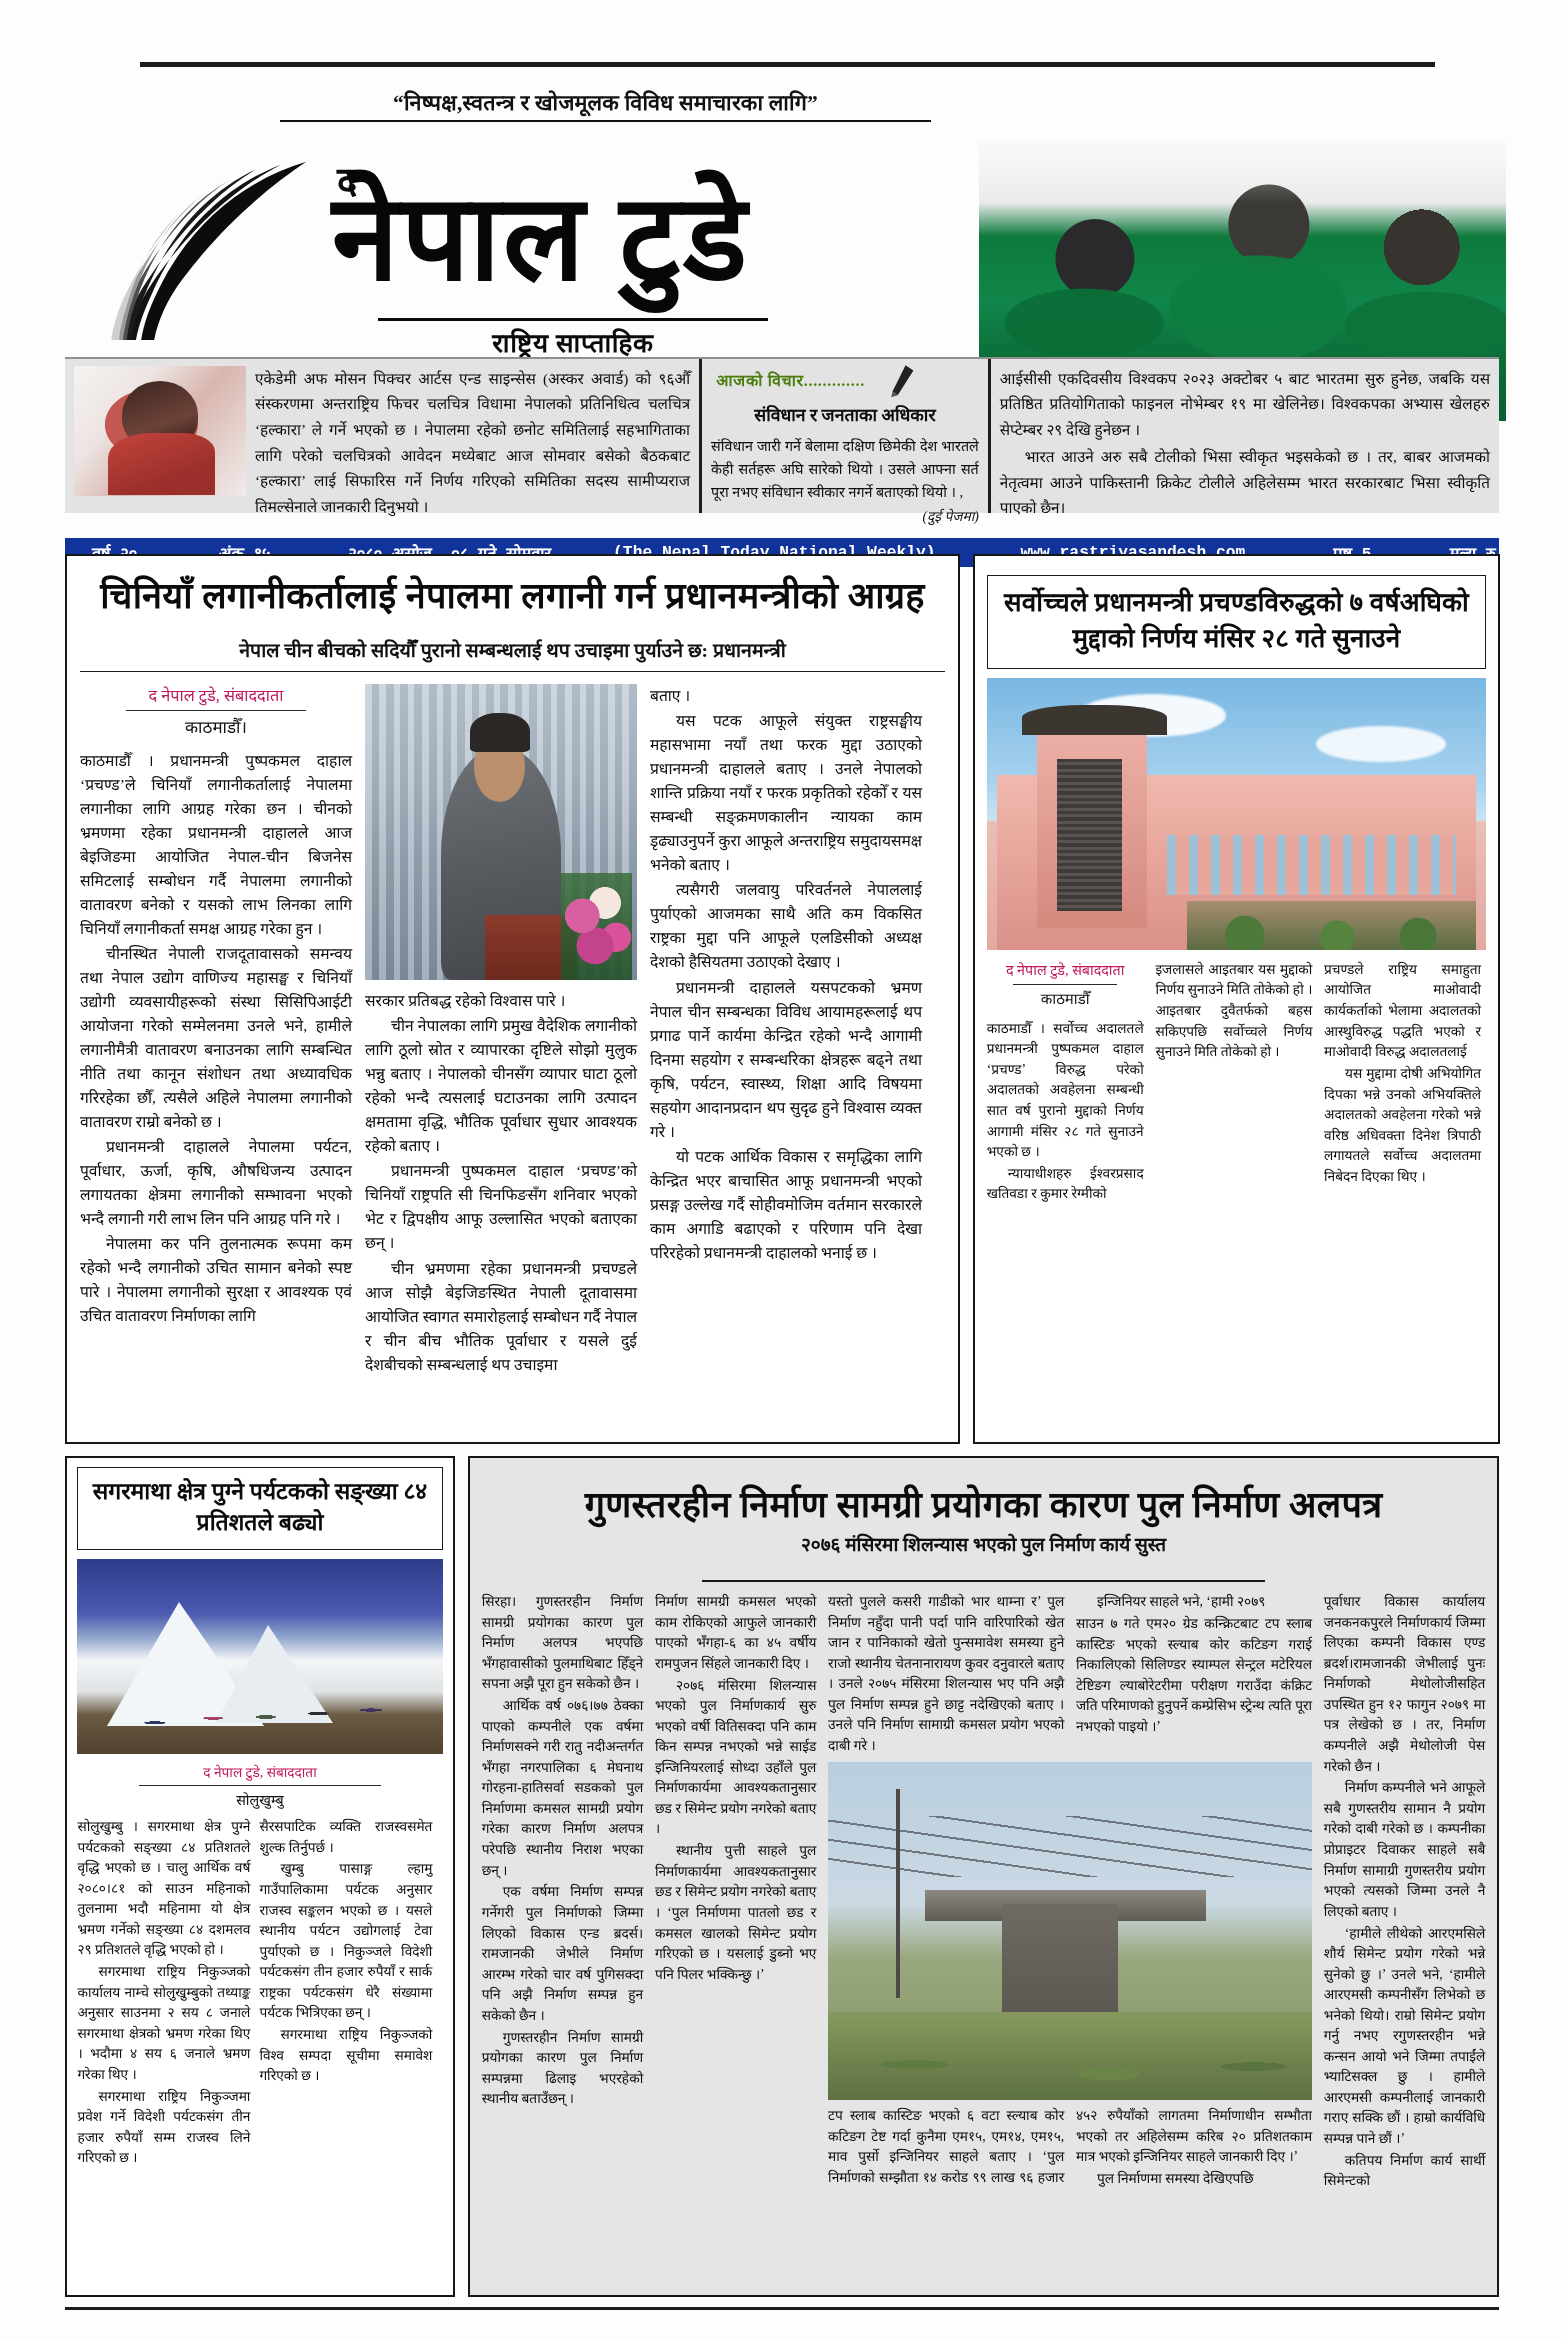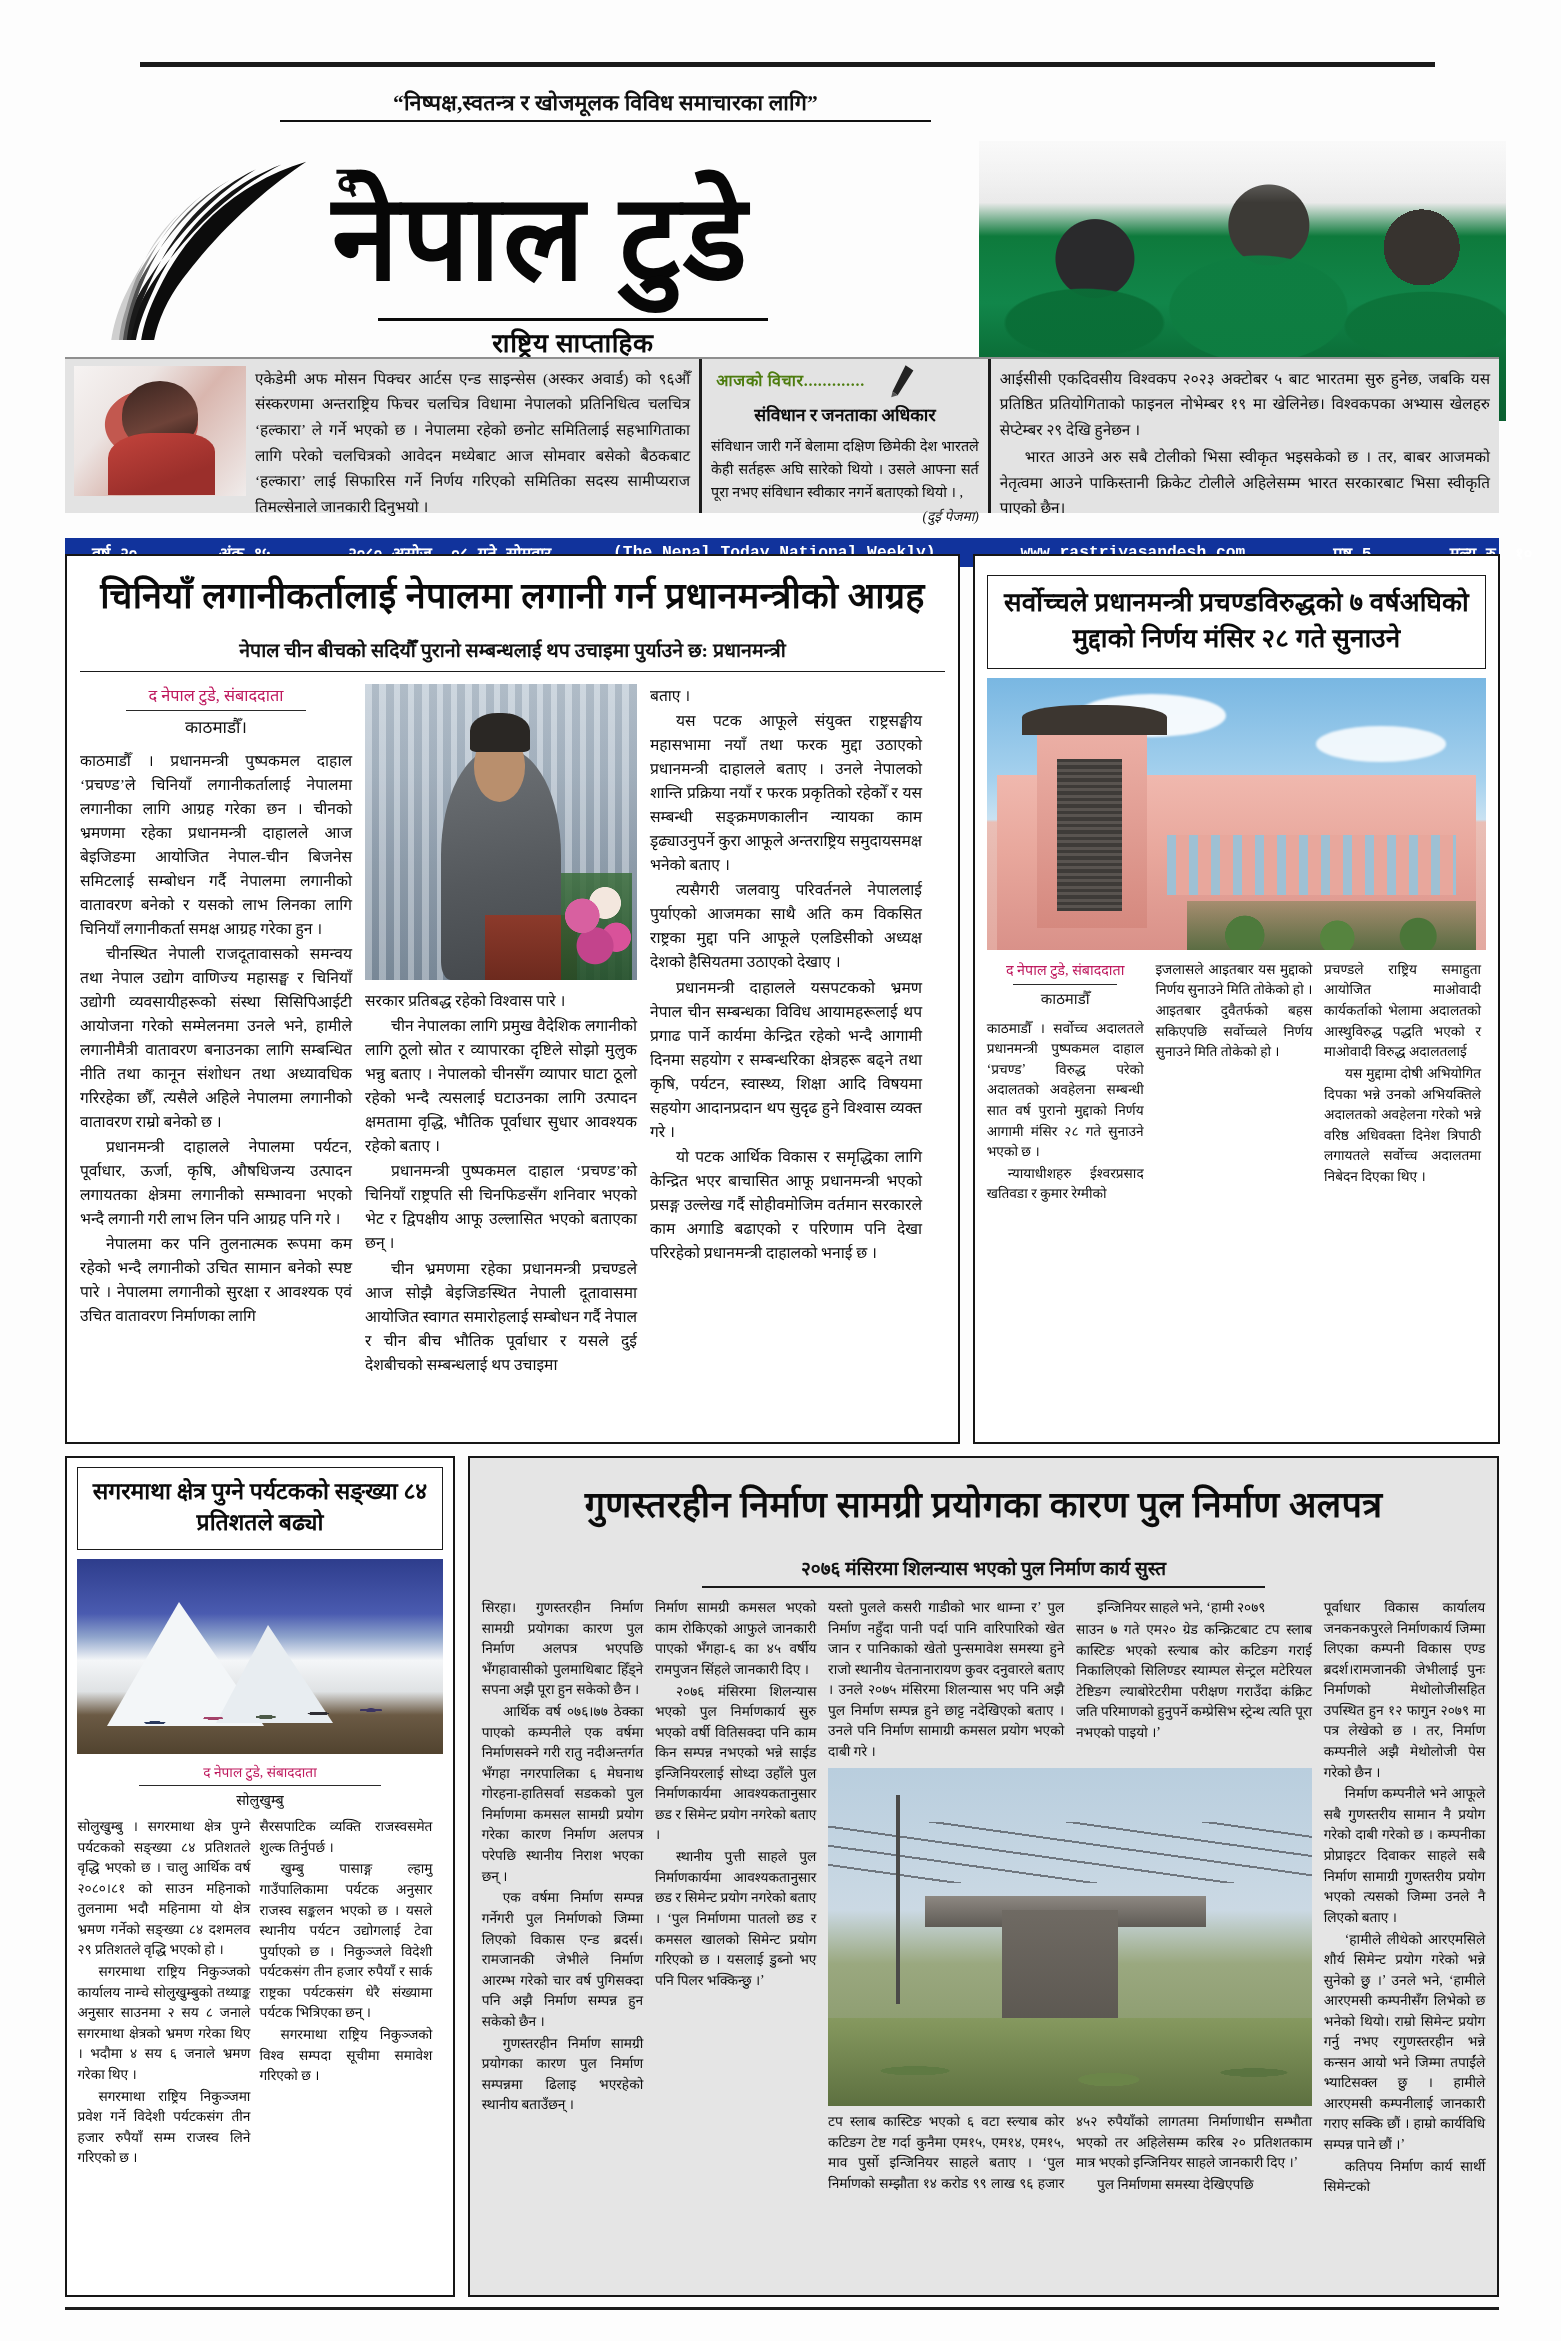--- a/index.html
+++ b/index.html
@@ -366,21 +366,21 @@
     background: #e5e5e5; padding: 10.4px 11.7px;
   }
   .bridge-head {
     font-family: "Liberation Serif", "DejaVu Serif", serif;
     font-size: 36px; font-weight: 700; color: #0b0b0b;
     text-align: center; letter-spacing: 0.3px; margin-top: 10.4px;
   }
   .bridge-sub {
     font-family: "Liberation Serif", "DejaVu Serif", serif;
     font-size: 19px; font-weight: 700; color: #111;
-    text-align: center; margin-top: 27px; padding-bottom: 5px;
+    text-align: center; margin-top: 3px; padding-bottom: 23px;
   }
   .bridge-rule { width: 56%; margin: 0 auto 10.4px; border-bottom: 2px solid #1a1a1a; }
   .bridge-cols { display: flex; gap: 11.7px; }
   .bridge-col { width: 237px; }
   .bridge-photo {
     width: 484px; height: 338px; margin: 5.2px 0 6.5px;
     background: linear-gradient(180deg,#b9cede 0%, #cbd9e4 42%, #9aa87f 58%, #7e8f5f 100%);
     position: relative; overflow: hidden;
   }
   .bridge-photo .pier {

